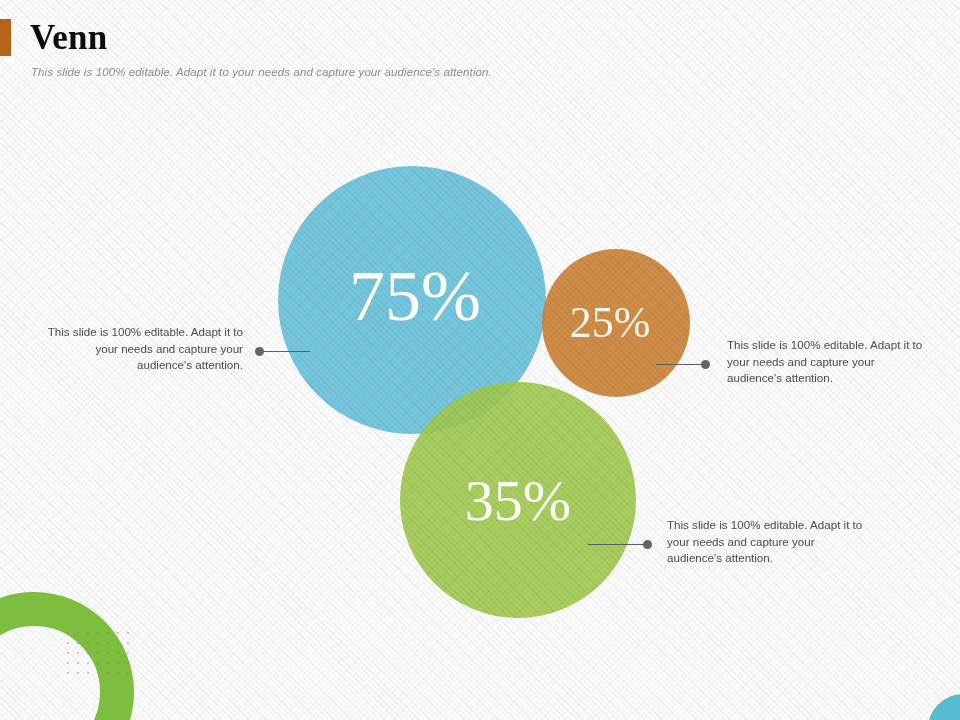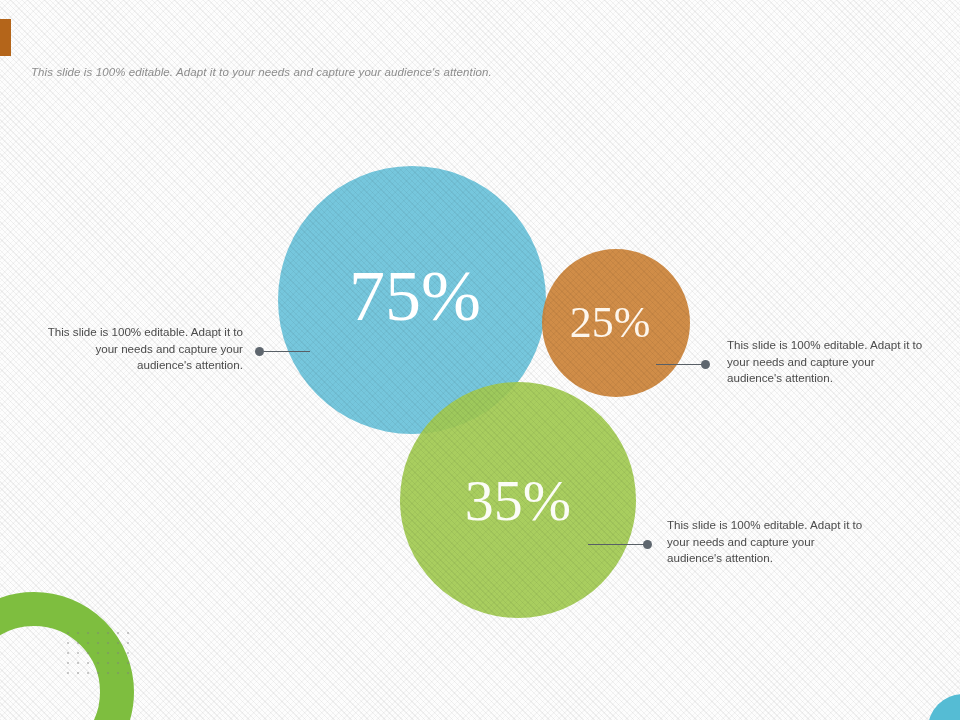--- a/index.html
+++ b/index.html
@@ -120,20 +120,21 @@
     border-radius: 50%;
     background: #55bcd4;
   }
 </style>
 </head>
 <body>
 
 <div id="slide">
 
   <div class="accent-bar"></div>
+  <div class="page-title">Venn</div>
   <div class="page-subtitle">This slide is 100% editable. Adapt it to your needs and capture your audience's attention.</div>
 
   <div class="venn-stage">
     <svg class="venn-svg" width="960" height="720" viewBox="0 0 960 720">
       <g style="mix-blend-mode:multiply;">
         <circle id="c-blue" fill="#6bc4dc" fill-opacity="0.92" cx="412" cy="300" r="134"></circle>
         <circle id="c-orange" fill="#ce8438" fill-opacity="0.92" cx="616" cy="323" r="74"></circle>
         <circle id="c-green" fill="#a3cc52" fill-opacity="0.92" cx="518" cy="500" r="118"></circle>
       </g>
       <text id="t-blue" x="415" y="320" text-anchor="middle" font-family="Liberation Serif, serif" font-size="72" fill="#ffffff">75%</text>

